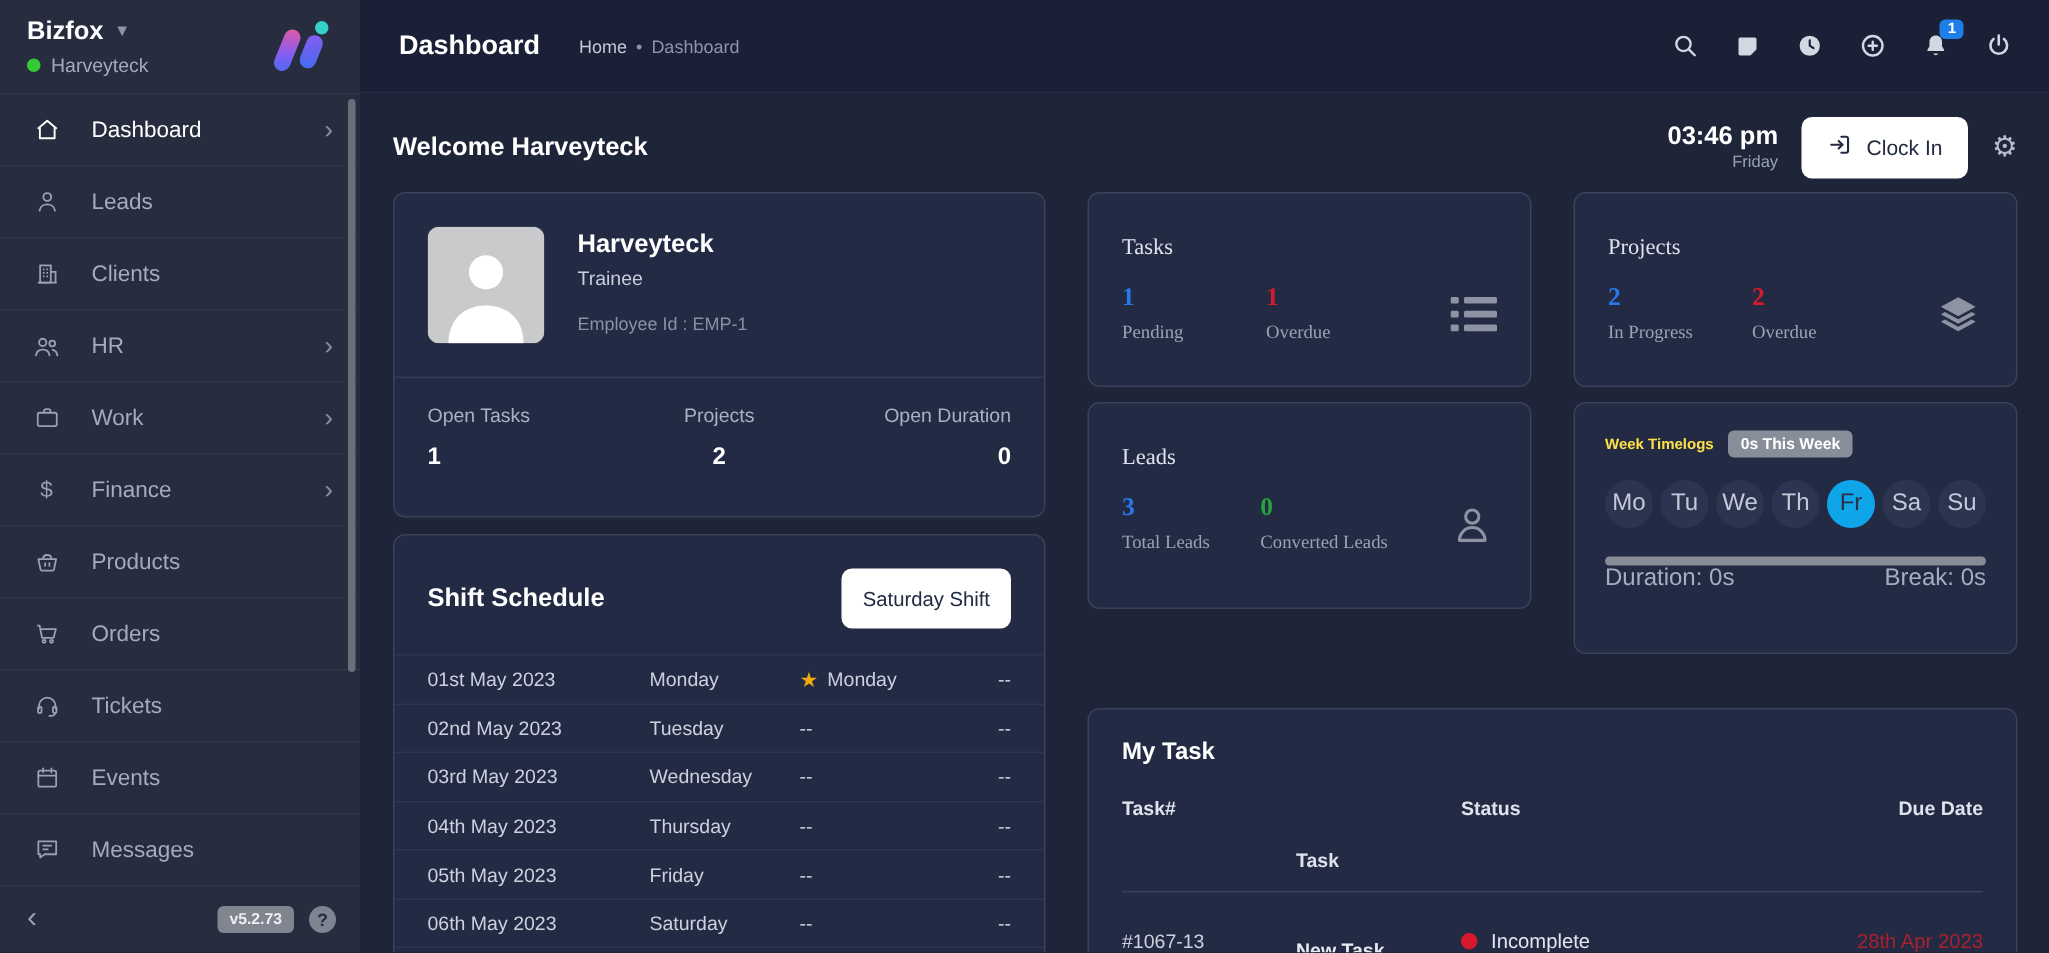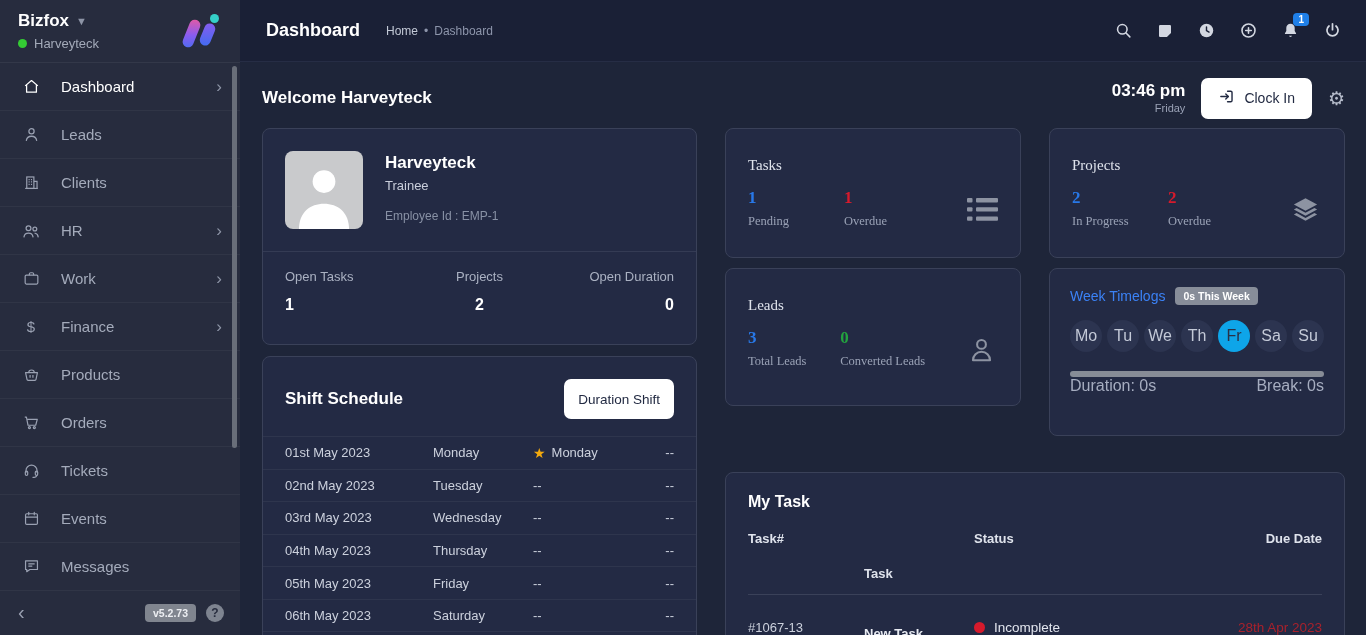--- a/index.html
+++ b/index.html
@@ -96,21 +96,21 @@
   .mini-card-h138 { height:138px; }
   .mini-title { font-size:15px; color:#dfe3ec; }
   .mini-body { display:flex; margin-top:15px; align-items:center; }
   .stat-block { width:96px; }
   .stat-num { font-size:17px; font-weight:bold; line-height:1; }
   .stat-label { font-size:12.5px; color:#9aa2b6; margin-top:8px; }
   .mini-icon { margin-left:auto; color:#8d93a2; display:flex; align-items:center; }
   
   .timelog-card { height:168px; padding:18px 20px; }
   .tl-header { display:flex; align-items:center; gap:10px; }
-  .tl-title { font-size:14px; font-weight:normal; color:#3b82f6; }
+  .tl-title { font-size:10px; font-weight:bold; color:#fde047; }
   .tl-badge { background:#878d99; color:#ffffff; font-size:10.5px; font-weight:bold; padding:3px 8px; border-radius:4px; }
   .tl-days { display:flex; gap:5px; margin-top:15px; }
   .day-circle { width:32px; height:32px; border-radius:50%; background:#2c3450; color:#c3c9d7;
     font-size:16px; display:flex; align-items:center; justify-content:center; cursor:pointer; }
   .day-circle.active { background:#0ea5e9; color:#2a3147; }
   .tl-bar { height:6px; background:#878c96; border-radius:3px; margin-top:19px; }
   .tl-foot { display:flex; justify-content:space-between; font-size:16px; color:#a6adc0; }
   
   .mytask-card { margin-top:36px; height:175px; padding:20px 22px 0 22px; overflow:hidden; }
   .mt-title { font-size:16px; font-weight:bold; color:#ffffff; }
@@ -362,21 +362,21 @@
             <div class="pstat">
               <div class="pstat-label">Open Duration</div>
               <div class="pstat-value">0</div>
             </div>
           </div>
         </div>
 
         <div class="card shift-card">
           <div class="shift-header">
             <span class="shift-title">Shift Schedule</span>
-            <button class="shift-btn">Duration Shift</button>
+            <button class="shift-btn">Saturday Shift</button>
           </div>
           <div class="shift-table">
             <div class="shift-row">
               <span class="sh-date">01st May 2023</span>
               <span class="sh-day">Monday</span>
               <span class="sh-shift">
                   <span class="star-icon">★</span>
                   <span>Monday</span>
                 </span>
               <span class="sh-extra">--</span>

